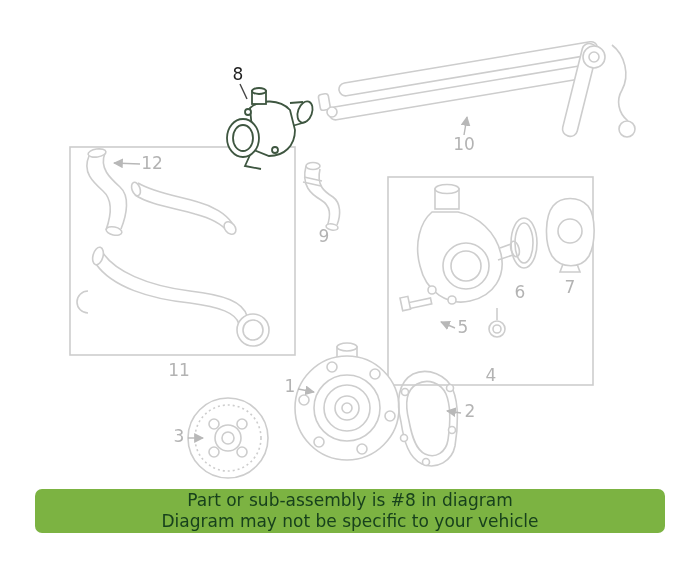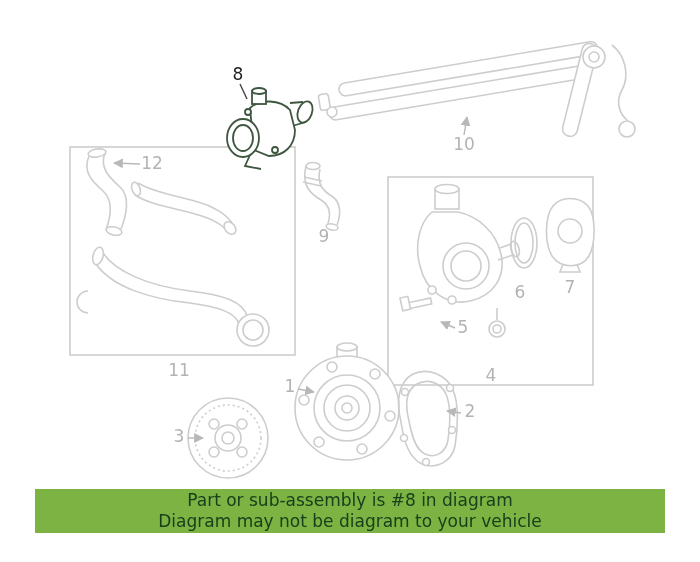--- a/index.html
+++ b/index.html
@@ -26,20 +26,21 @@
     height: 44px;
     background: #7cb342;
     color: #17411c;
     display: flex;
     flex-direction: column;
     align-items: center;
     justify-content: center;
     font-size: 17px;
     line-height: 21px;
     text-align: center;
+    border-radius: 7px;
   }
 </style>
 </head>
 <body>
 
 <div class="page">
 
   <svg class="diagram-svg" width="700" height="489" viewBox="0 0 700 489" xmlns="http://www.w3.org/2000/svg">
     <defs>
       <marker id="arr" viewBox="0 0 10 10" refX="9" refY="5" markerWidth="7" markerHeight="7" orient="auto-start-reverse">
@@ -196,16 +197,16 @@
       <text class="part-label highlight" x="238" y="80">8</text>
       <text class="part-label" x="324" y="242">9</text>
       <text class="part-label" x="464" y="150">10</text>
       <text class="part-label" x="179" y="376">11</text>
       <text class="part-label" x="152" y="169">12</text>
     </g>
   </svg>
 
   <div class="banner">
     <div>Part or sub-assembly is #8 in diagram</div>
-    <div>Diagram may not be diagram to your vehicle</div>
+    <div>Diagram may not be specific to your vehicle</div>
   </div>
 
 </div>
 
 </body></html>

